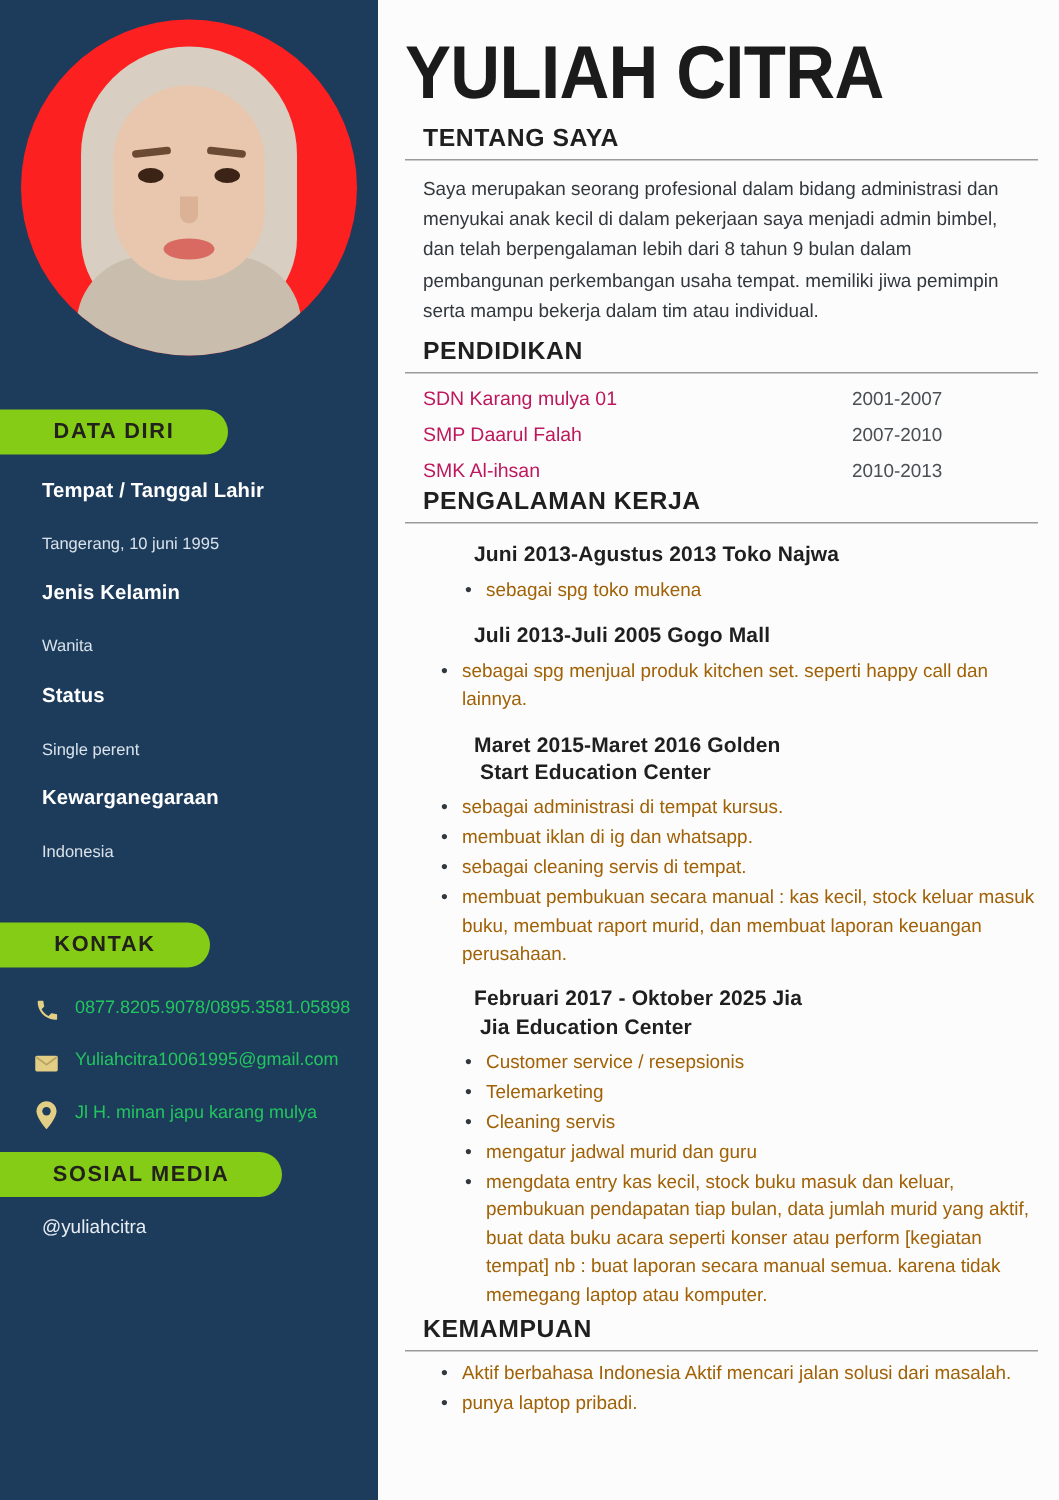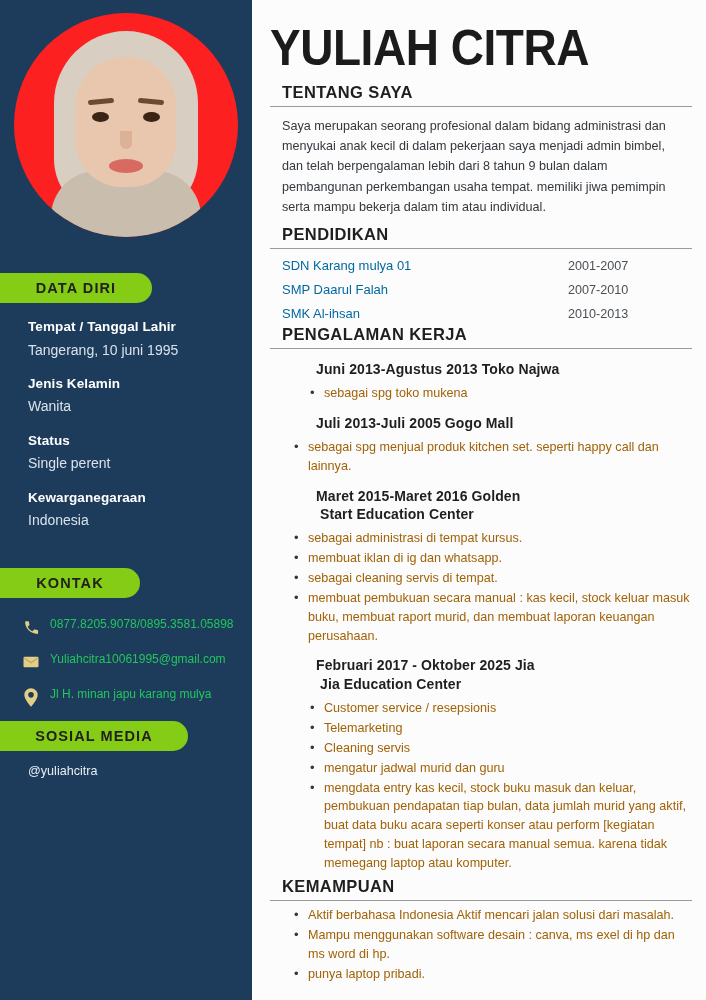--- a/index.html
+++ b/index.html
@@ -138,23 +138,23 @@
   .field { margin-top: 15px; }
   .field-label {
     color: #ffffff;
     font-size: 13.5px;
     font-weight: bold;
     letter-spacing: .1px;
     line-height: 1.3;
   }
   .field-value {
     color: #d9e2ea;
-    font-size: 14px;
+    font-size: 11px;
     line-height: 1.45;
-    margin-top: 4px;
+    margin-top: 20px;
   }
 
   .contact-list { padding: 0 14px 0 20px; margin-top: 18px; }
   .contact-row {
     display: flex;
     align-items: flex-start;
     margin-bottom: 14px;
   }
   .c-icon {
     width: 22px;
@@ -225,21 +225,21 @@
 
   .edu-row {
     display: flex;
     align-items: baseline;
     padding: 0 6px 0 12px;
     margin-top: 9px;
   }
   .edu-school {
     flex: 1;
     font-size: 13px;
-    color: #0369a1;
+    color: #be185d;
   }
   .edu-years {
     width: 118px;
     font-size: 12.6px;
     color: #4a4f54;
     text-align: left;
   }
 
   .job { margin-top: 11px; }
   .job-title {
@@ -431,18 +431,17 @@
         <li>mengatur jadwal murid dan guru</li>
         <li>mengdata entry kas kecil, stock buku masuk dan keluar, pembukuan pendapatan tiap bulan, data jumlah murid yang aktif, buat data buku acara seperti konser atau perform [kegiatan tempat] nb : buat laporan secara manual semua. karena tidak memegang laptop atau komputer.</li>
       </ul>
     </div>
 
     <div class="sec-title tight">KEMAMPUAN</div>
     <div class="sec-rule"></div>
 
     <ul class="bullets skills-list">
       <li>Aktif berbahasa Indonesia Aktif mencari jalan solusi dari masalah.</li>
-      <li>Mampu menggunakan software desain : canva, ms exel di hp dan ms word di hp.</li>
       <li>punya laptop pribadi.</li>
     </ul>
 
   </main>
 </div>
 
 </body></html>

